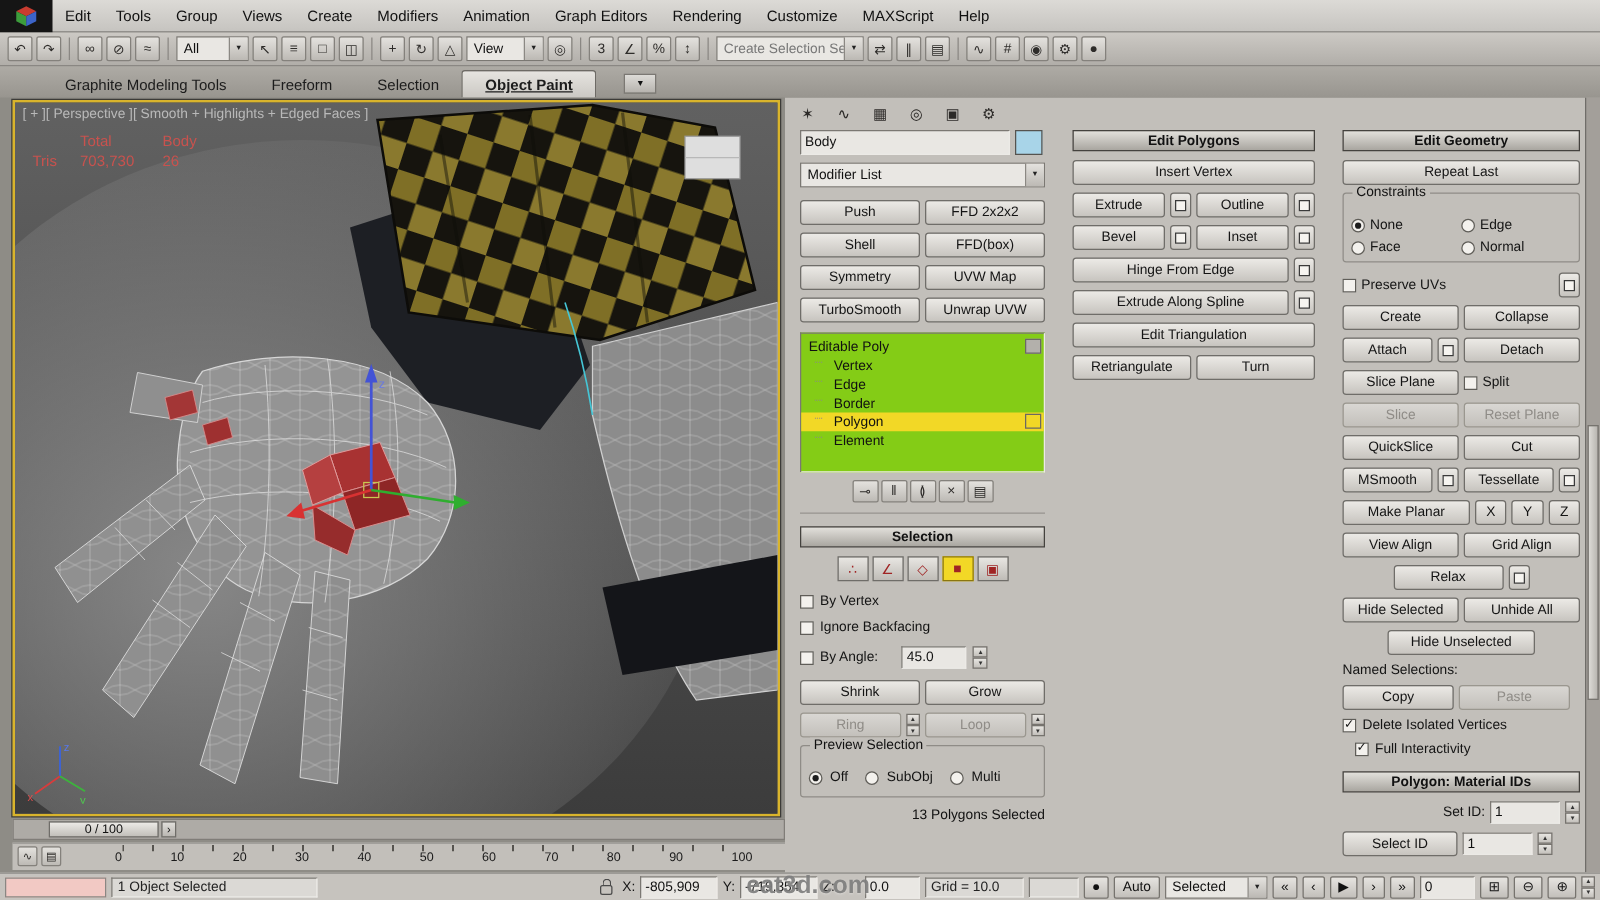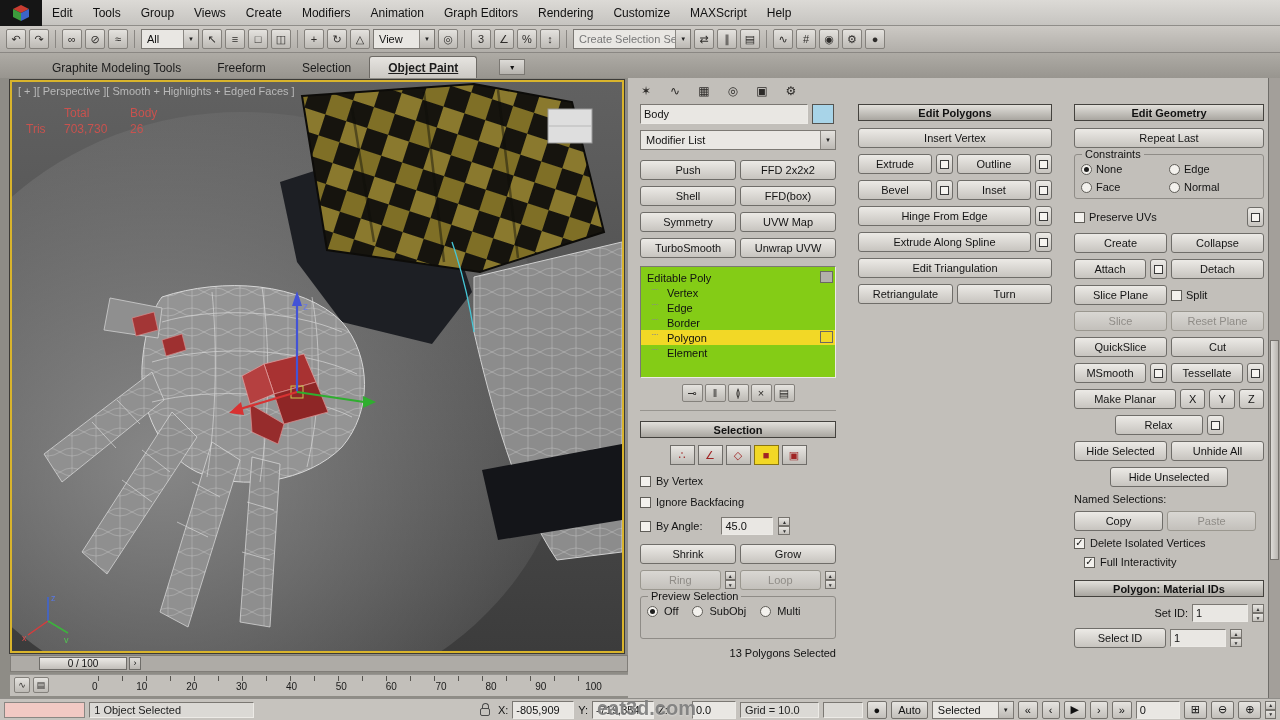--- a/index.html
+++ b/index.html
@@ -71,21 +71,21 @@
   .fld{background:#e9e7e3;border:1px solid;border-color:#7b7873 #eceae6 #eceae6 #7b7873;height:18px;font-size:11px;padding:0 3px;color:#111;}
   .spin{width:12px;height:18px;display:flex;flex-direction:column;}
   .spin i{flex:1;background:linear-gradient(#e8e6e2,#c3c0bb);border:1px solid #76736e;display:flex;align-items:center;justify-content:center;}
   .spin i.up::after{content:"▲";font-size:5px;color:#333;}
   .spin i.dn::after{content:"▼";font-size:5px;color:#333;}
   .cb{width:11px;height:11px;background:#f3f1ed;border:1px solid #5f5d58;display:inline-flex;align-items:center;justify-content:center;flex:none;}
   .cb.on::after{content:"✓";font-size:10px;color:#111;line-height:10px;}
   .rd{width:11px;height:11px;border:1px solid #5f5d58;border-radius:50%;background:#f3f1ed;display:inline-block;position:relative;flex:none;}
   .rd.on::after{content:"";position:absolute;inset:2px;background:#1d1d1d;border-radius:50%;}
   .lbl{font-size:11px;color:#141414;}
-  .grp{border:1px solid #8f8c87;border-radius:3px;position:relative;padding:8px 6px 5px;margin:4px 0 8px;}
+  .grp{border:1px solid #8f8c87;border-radius:3px;position:relative;padding:19px 6px 5px;margin:4px 0 8px;}
   .grp-label{position:absolute;top:-7px;left:7px;background:#c2bfba;padding:0 3px;font-size:11px;}
 
   .stack{background:#84cc16;border:1px solid;border-color:#7b7873 #eceae6 #eceae6 #7b7873;height:112px;position:relative;font-size:11px;padding-top:3px;margin-bottom:6px;}
   .stack-row{height:15px;display:flex;align-items:center;padding-left:6px;position:relative;}
   .stack-row.child{padding-left:26px;}
   .stack-row.child::before{content:"····";position:absolute;left:10px;top:0;color:#8a8a8a;font-size:8px;letter-spacing:-1px;}
   .stack-row.sel{background:#f2d826;}
   .stack-mark{position:absolute;right:2px;top:1px;width:13px;height:12px;border:1px solid #6b6963;background:#b3b0ab;}
   .stack-mark.yellow{background:#f2d826;}
   .stack-tools{display:flex;gap:2px;justify-content:center;margin-bottom:10px;border-bottom:1px solid #97948f;padding-bottom:8px;}
@@ -411,21 +411,21 @@
         <i class="dn"></i>
       </span>
     <button class="btn dis" style="width:84px" data-bind="selection.loop">Loop</button>
     <span class="spin">
         <i class="up"></i>
         <i class="dn"></i>
       </span>
   </div>
   <div class="grp">
     <span class="grp-label" data-bind="selection.preview_title">Preview Selection</span>
-    <div class="row" style="margin-bottom:16px;gap:6px;">
+    <div class="row" style="margin-bottom:4px;gap:6px;">
       <span class="rd on"></span>
         <span class="lbl" data-bind="selection.preview_off">Off</span>
       <span class="rd" style="margin-left:8px"></span>
         <span class="lbl" data-bind="selection.preview_subobj">SubObj</span>
       <span class="rd" style="margin-left:8px"></span>
         <span class="lbl" data-bind="selection.preview_multi">Multi</span>
     </div>
   </div>
   <div class="sel-status" data-bind="selection.status">13 Polygons Selected</div>
 </div>
@@ -522,20 +522,24 @@
     <button class="btn sqbtn"></button>
     <button class="btn" style="width:72px" data-bind="edit_geometry.tessellate">Tessellate</button>
     <button class="btn sqbtn"></button>
   </div>
   <div class="row">
     <button class="btn" style="width:106px" data-bind="edit_geometry.make_planar">Make Planar</button>
     <button class="btn" style="width:26px" data-bind="edit_geometry.x">X</button>
     <button class="btn" style="width:26px" data-bind="edit_geometry.y">Y</button>
     <button class="btn" style="width:26px" data-bind="edit_geometry.z">Z</button>
   </div>
+  <div class="row">
+      <button class="btn" style="width:93px" data-bind="edit_geometry.view_align">View Align</button>
+      <button class="btn" style="width:93px" data-bind="edit_geometry.grid_align">Grid Align</button>
+    </div>
   <div class="row center">
       <button class="btn" style="width:88px" data-bind="edit_geometry.relax">Relax</button>
       <button class="btn sqbtn"></button>
     </div>
   <div class="row">
       <button class="btn" style="width:93px" data-bind="edit_geometry.hide_selected">Hide Selected</button>
       <button class="btn" style="width:93px" data-bind="edit_geometry.unhide_all">Unhide All</button>
     </div>
   <div class="row center">
       <button class="btn" style="width:118px" data-bind="edit_geometry.hide_unselected">Hide Unselected</button>

